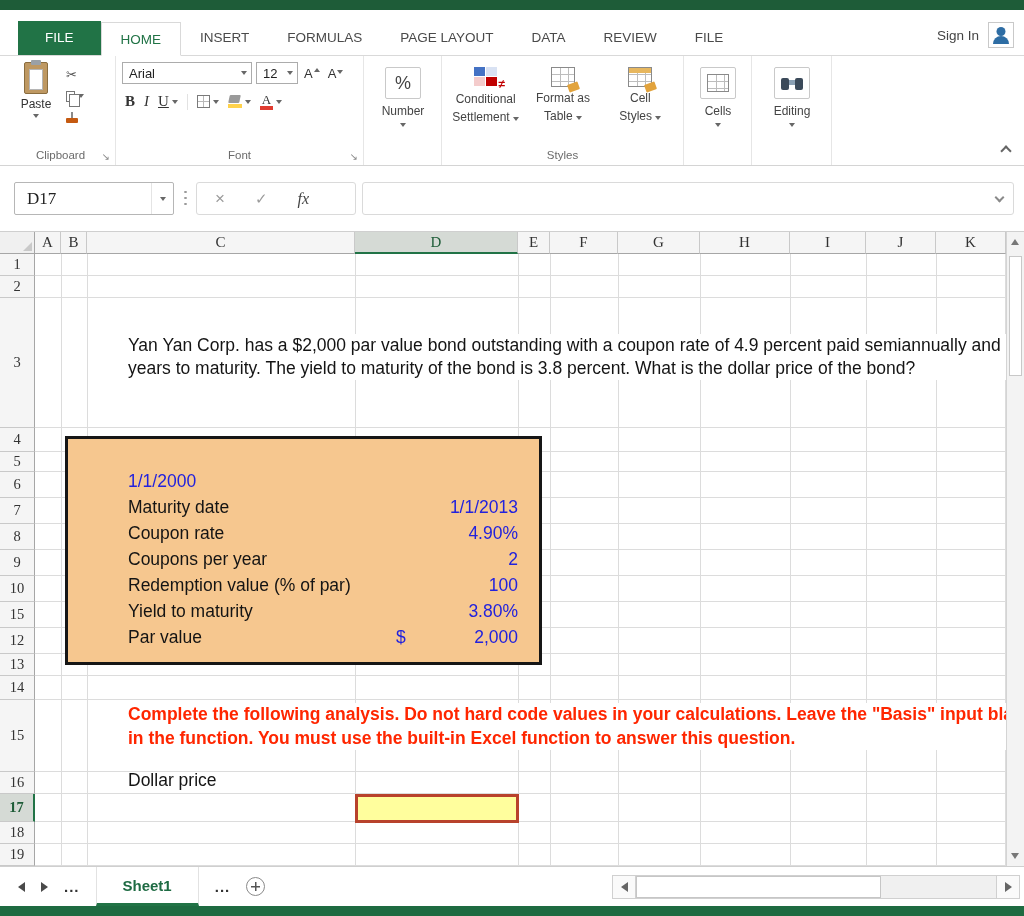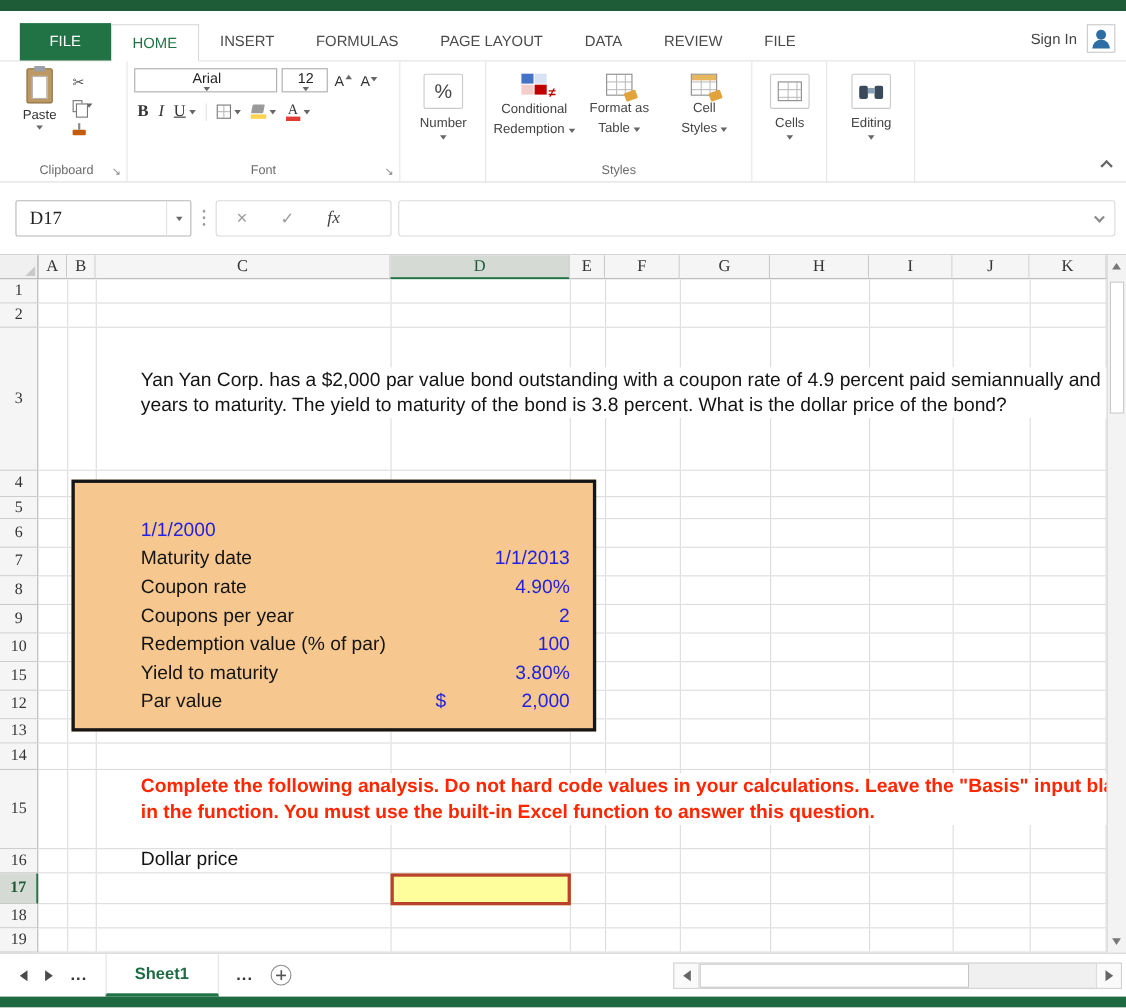--- a/index.html
+++ b/index.html
@@ -44,21 +44,21 @@
   .scis { font-size:13px; color:#555; line-height:12px; }
   .copyic { position:relative; width:9px; height:11px; border:1px solid #777; background:#fff; }
   .copyic::after { content:""; position:absolute; left:2px; top:2px; width:9px; height:11px; border:1px solid #777; background:#fff; }
   .brushic { position:relative; width:12px; height:5px; background:#C55A11; border-radius:1px; margin-top:6px; }
   .brushic::after { content:""; position:absolute; left:5px; top:-6px; width:2px; height:6px; background:#8a8a8a; }
 
   
   .g-font { width:248px; }
   .fontrow1 { display:flex; gap:4px; align-items:center; }
   .combo { display:flex; align-items:center; justify-content:space-between; border:1px solid #ACACAC; height:22px;
-           padding:0 4px 0 6px; font-size:13px; color:#222; background:#fff;flex-direction:column; }
+           padding:0 4px 0 6px; font-size:13px; color:#222; background:#fff; }
   .combo.name { width:130px; }
   .combo.size { width:42px; }
   .azbtn { font-size:13px; color:#333; display:flex; align-items:flex-start; gap:1px; padding:0 2px; }
   .tinyup { width:0; height:0; border-left:3px solid transparent; border-right:3px solid transparent; border-bottom:4px solid #676767; margin-top:2px; }
   .tinydn { width:0; height:0; border-left:3px solid transparent; border-right:3px solid transparent; border-top:4px solid #676767; margin-top:4px; }
   .fontrow2 { display:flex; gap:9px; align-items:center; margin-top:9px; padding-left:3px; }
   .serifb { font-family:"Liberation Serif", serif; font-size:15px; color:#333; }
   .bld { font-weight:bold; } .ita { font-style:italic; } .und { text-decoration:underline; }
   .bordic { width:13px; height:13px; border:1px solid #7a7a7a;
             background-image:linear-gradient(#b9b9b9,#b9b9b9),linear-gradient(#b9b9b9,#b9b9b9);
@@ -288,21 +288,21 @@
       <div class="stylerow">
         <div class="stylebtn">
           <span class="cfic">
             <span class="c1"></span>
               <span class="c2"></span>
               <span class="c3"></span>
               <span class="c4"></span>
             <span class="cfneq">≠</span>
           </span>
           <span>Conditional</span>
-          <span><span>Redemption</span> <span class="caret"></span></span>
+          <span><span>Settlement</span> <span class="caret"></span></span>
         </div>
         <div class="stylebtn">
           <span class="gridic brushcorner"></span>
           <span>Format as</span>
           <span><span>Table</span> <span class="caret"></span></span>
         </div>
         <div class="stylebtn">
           <span class="gridic brushcorner">
               <span class="csiband"></span>
             </span>

